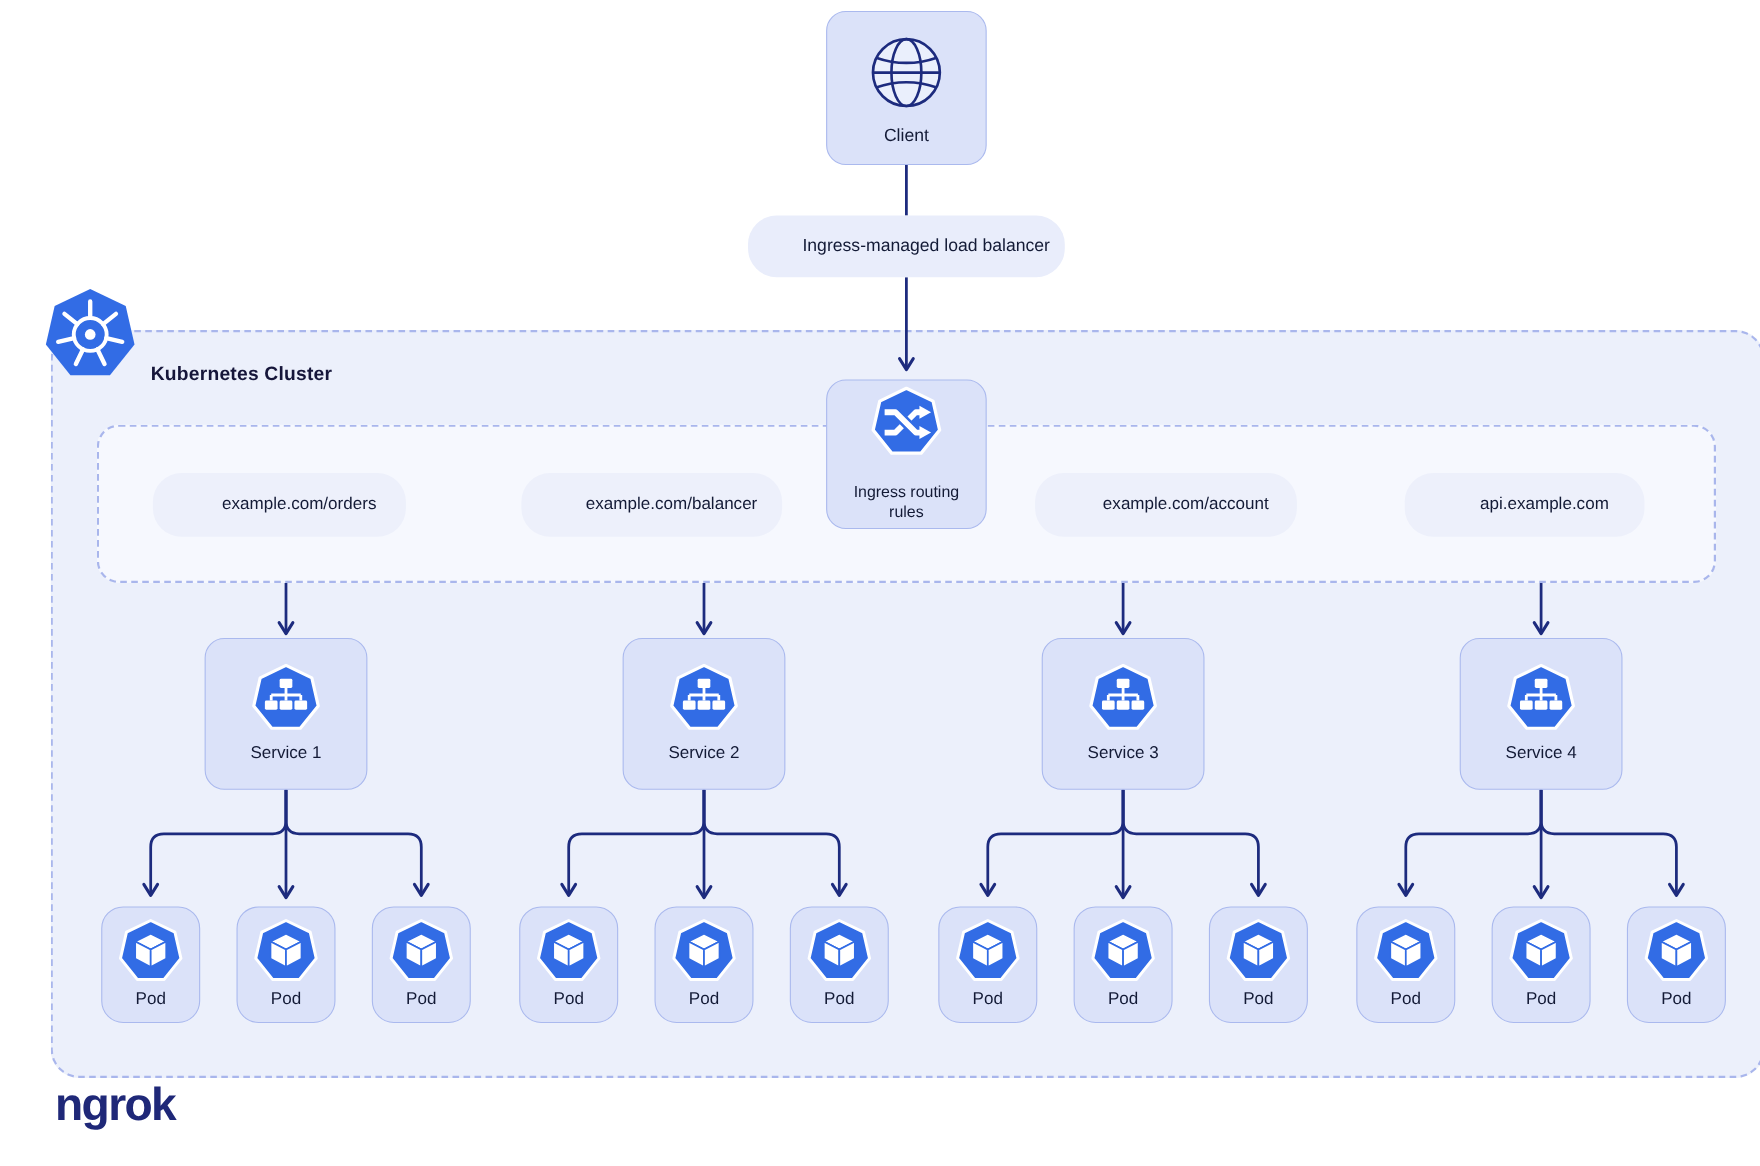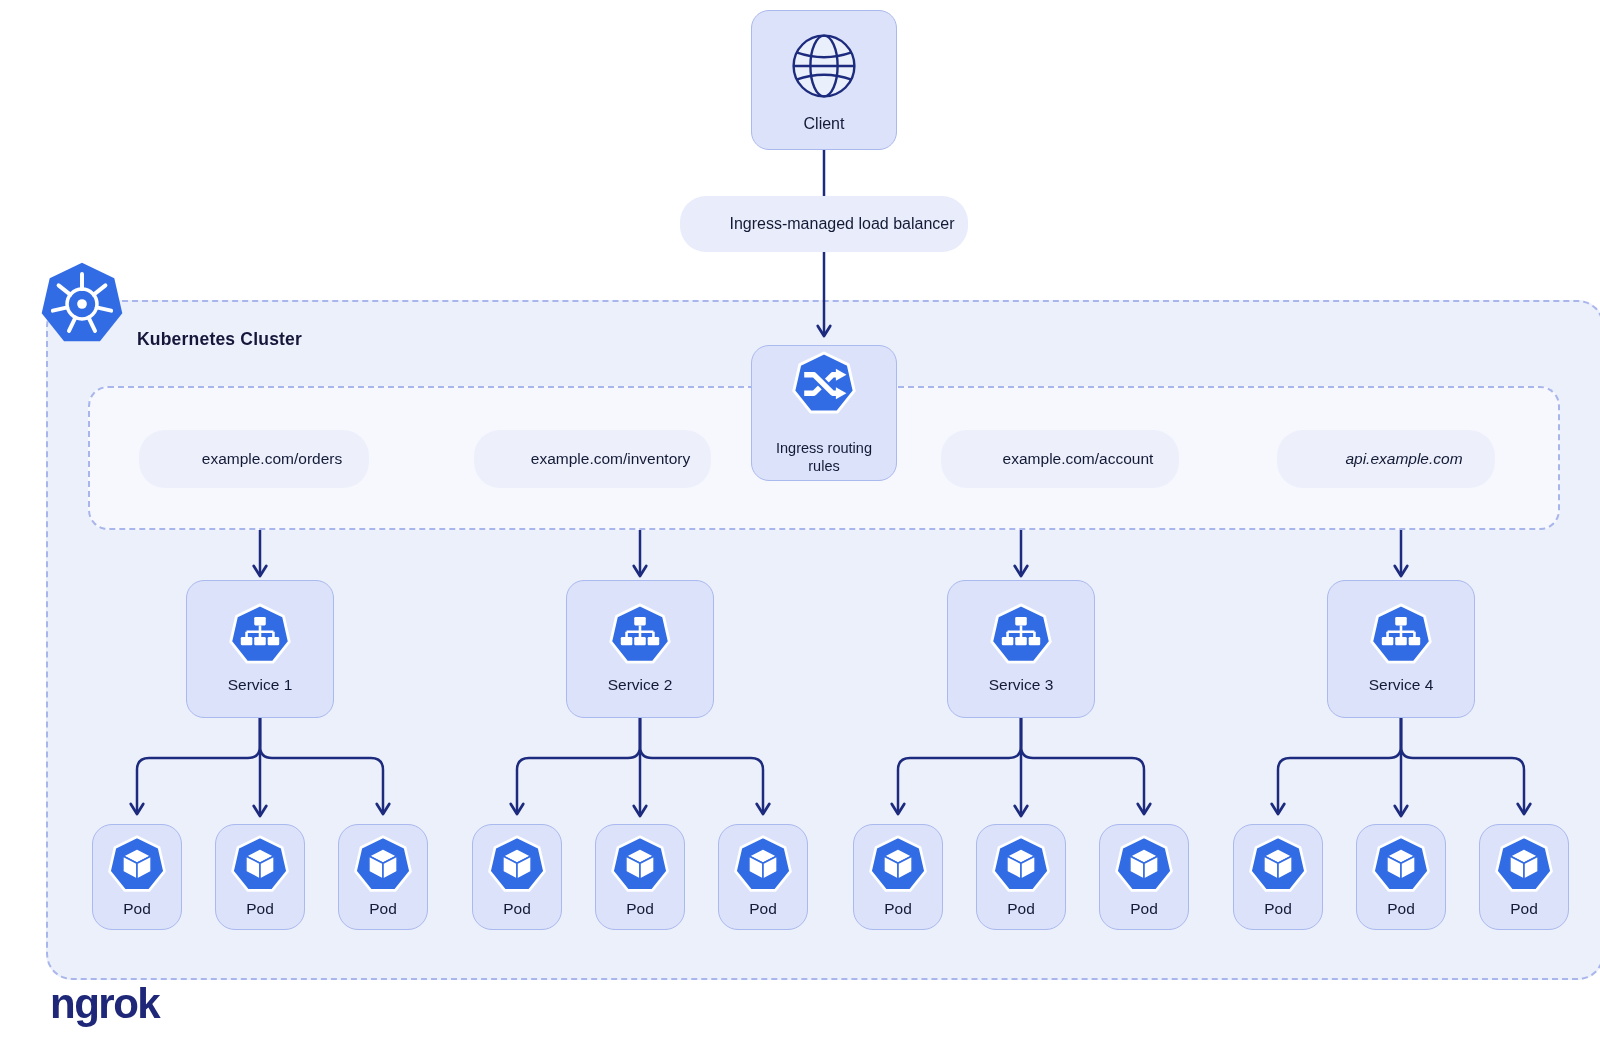--- a/index.html
+++ b/index.html
@@ -49,21 +49,21 @@
   #lb-pill{left:656px;top:196px;width:288px;height:56px;}
   #lb-pill{font-size:16px;}
   #ingress-node{left:727px;top:345px;width:146px;height:136px;z-index:4;gap:22px;}
   #ingress-node .lbl{font-size:14.5px;max-width:112px;}
   .service{top:580px;width:148px;height:138px;}
   .pod{top:824px;width:90px;height:106px;border-radius:20px;gap:4px;}
   
   #route-0{left:115px;top:430px;width:230px;height:58px;}
   #route-1{left:450px;top:430px;width:237px;height:58px;}
   #route-2{left:917px;top:430px;width:238px;height:58px;}
-  #route-3{left:1253px;top:430px;width:218px;height:58px;font-style:italic;}
+  #route-3{left:1253px;top:430px;width:218px;height:58px;}
   
   #wires{position:absolute;left:0;top:0;width:1600px;height:1060px;z-index:2;pointer-events:none;}
   .conn{stroke:var(--arrow-navy,#1d2b7e);stroke-width:2.5;fill:none;}
   .ah{stroke:var(--arrow-navy,#1d2b7e);}
   
   .hept{fill:var(--kubernetes-blue,#326CE5);stroke:#ffffff;stroke-width:4.5;stroke-linejoin:round;}
   .hept-plain{fill:var(--kubernetes-blue,#326CE5);stroke-linejoin:round;}
   .wheel{stroke:#ffffff;fill:none;stroke-width:4;}
   .spoke{stroke:#ffffff;stroke-width:4.5;stroke-linecap:round;}
   .svc-white{fill:#ffffff;}
@@ -186,21 +186,21 @@
     <svg width="66" height="66">
         <use href="#icon-ingress"></use>
       </svg>
     <div class="lbl">Ingress routing rules</div>
   </div>
 
   <div class="pill route" id="route-0">
     <span>example.com/orders</span>
   </div>
   <div class="pill route" id="route-1">
-    <span>example.com/inventory</span>
+    <span>example.com/balancer</span>
   </div>
   <div class="pill route" id="route-2">
     <span>example.com/account</span>
   </div>
   <div class="pill route" id="route-3">
     <span>api.example.com</span>
   </div>
 
   <div class="node service" style="left:162px">
     <svg width="64" height="64">

